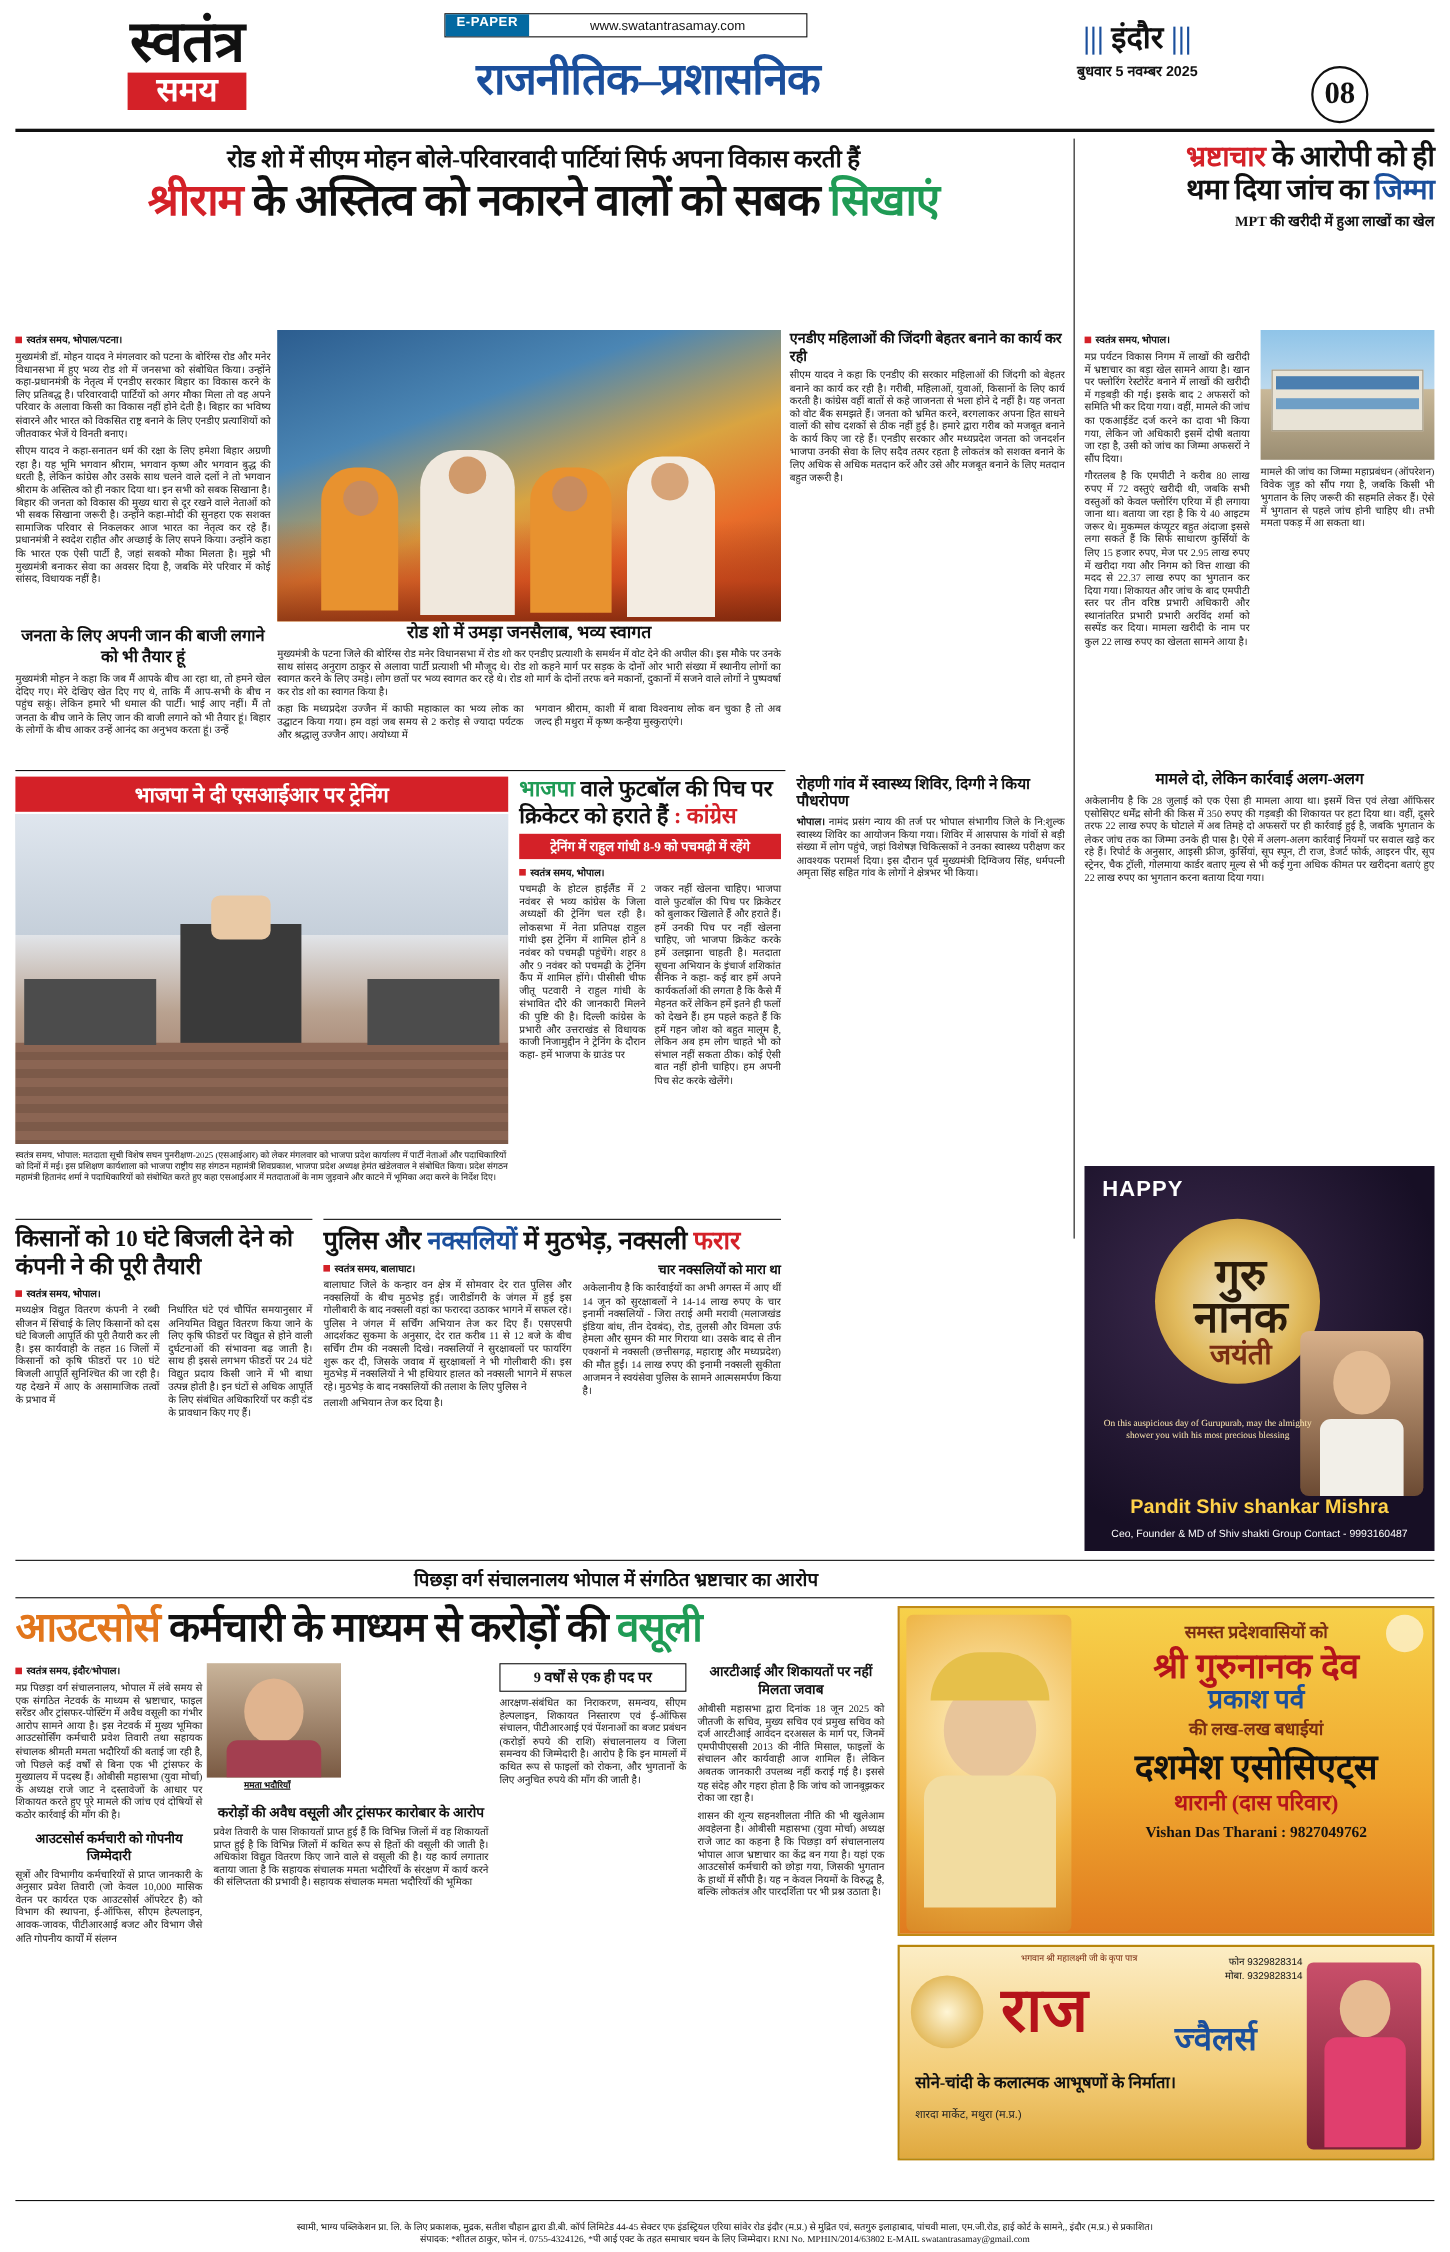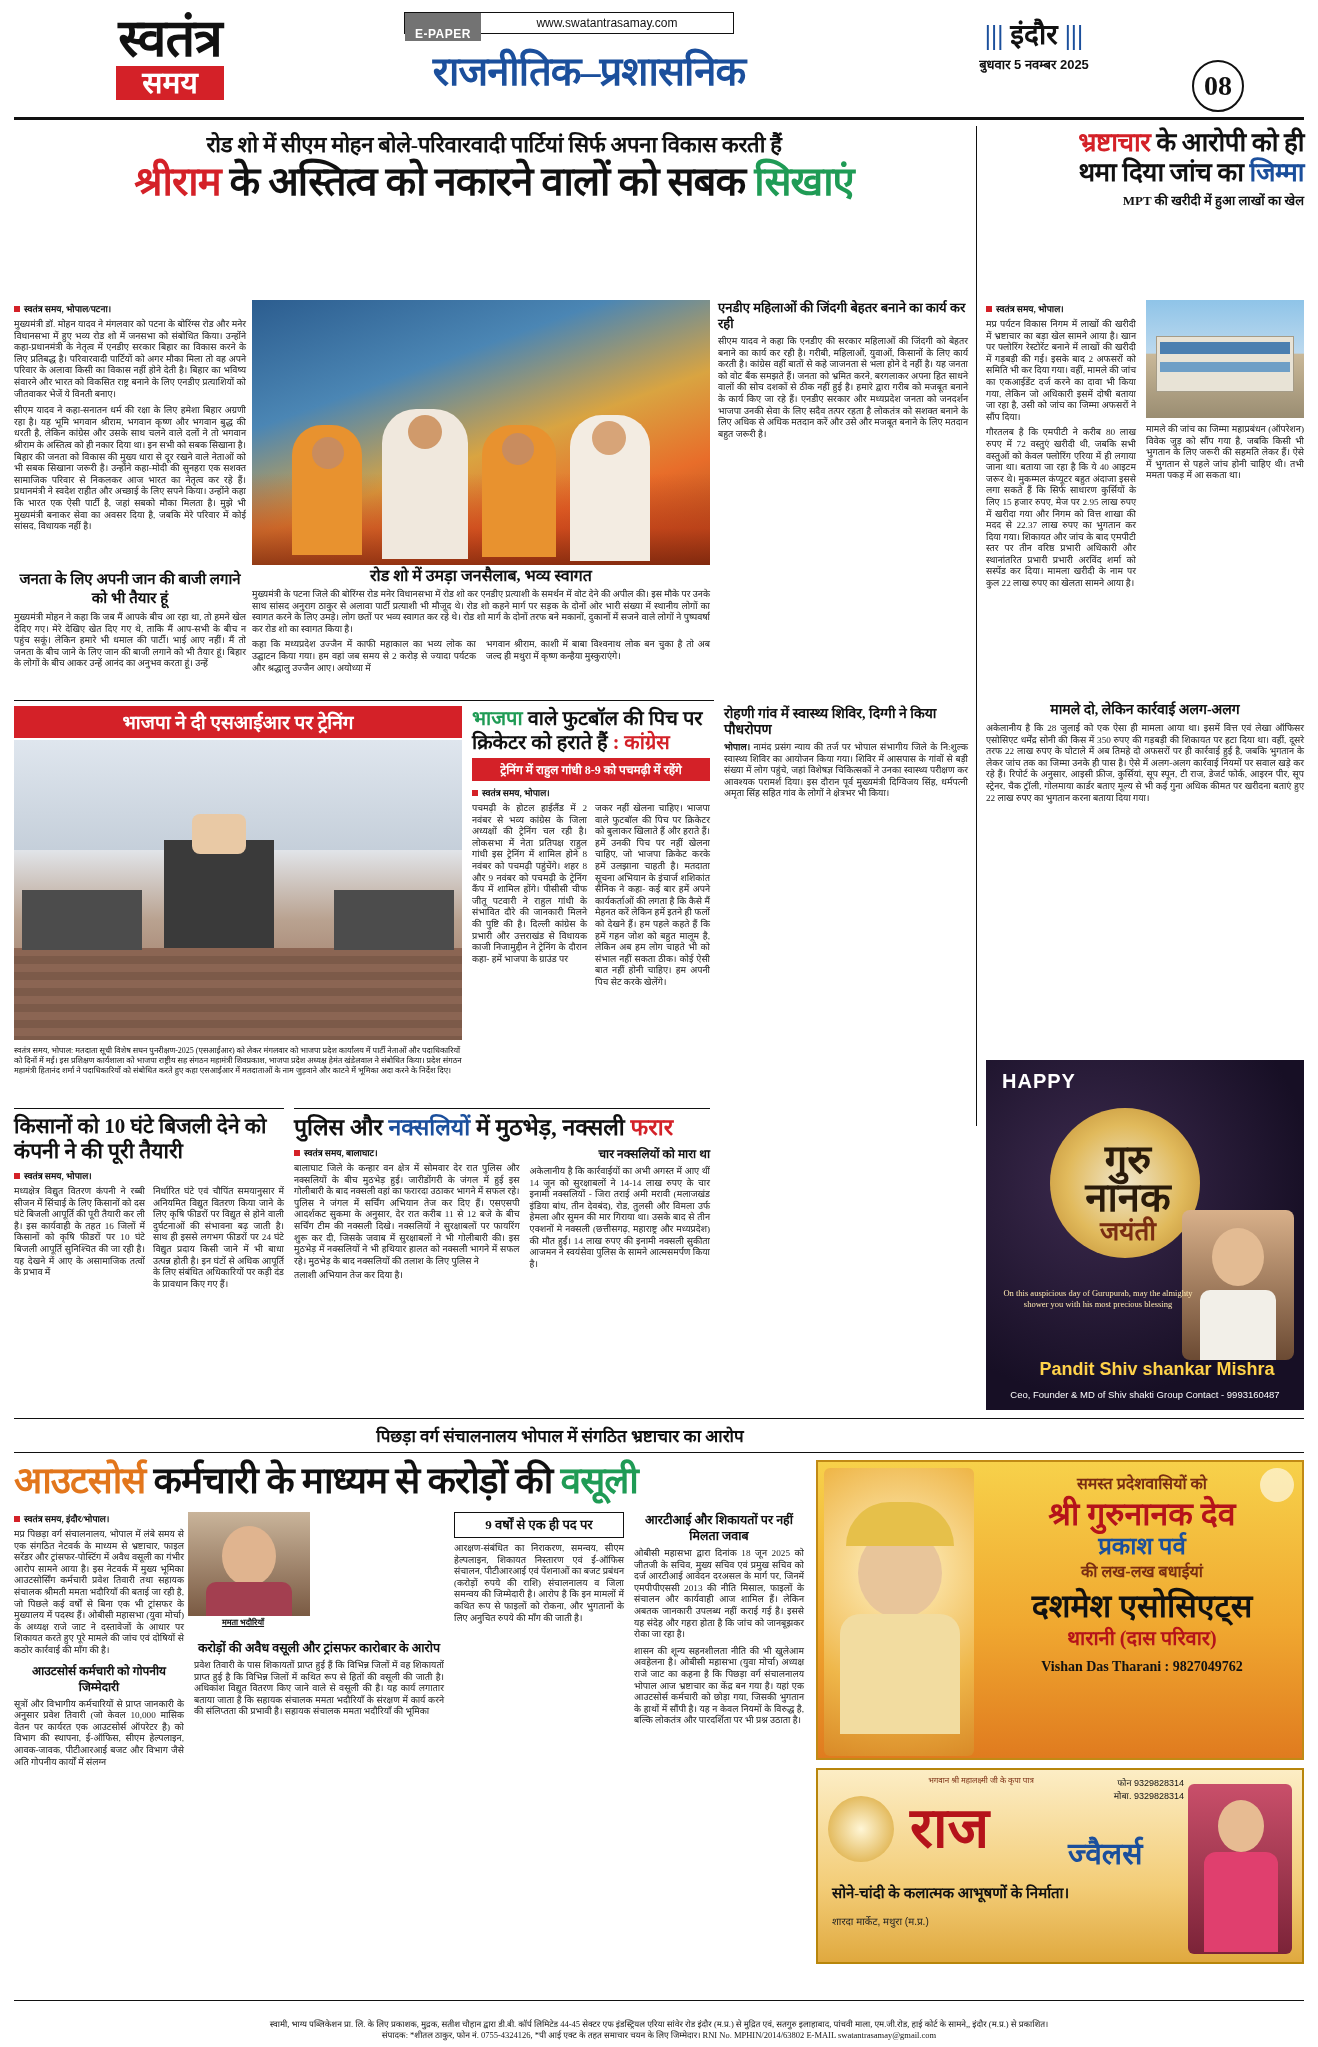--- a/index.html
+++ b/index.html
@@ -28,21 +28,21 @@
     font-family:"Liberation Serif", serif;
     font-weight:bold; font-size:30px; line-height:34px;
     padding:0 26px; margin-top:2px;
   }
   .epaper-bar {
     position:absolute; left:390px; top:4px; width:330px; height:22px;
     border:1px solid #111;
     display:flex; align-items:stretch;
     font-size:12px;
   }
-  .epaper-tag { background:#737373; color:#fff; font-weight:bold; padding:14px 10px; font-size:12px; letter-spacing:.5px;}
+  .epaper-tag { background:#0369a1; color:#fff; font-weight:bold; padding:0 10px; font-size:12px; letter-spacing:.5px;}
   .epaper-url { flex:1; text-align:center; padding:3px 0; font-size:12px; }
   .section-title {
     position:absolute; left:340px; top:34px; width:470px;
     text-align:center;
     font-family:"Liberation Serif", serif;
     font-weight:bold; font-size:40px; color:#1b4f9c;
     letter-spacing:-1px;
   }
   .city-box { position:absolute; right:170px; top:6px; width:200px; text-align:center; }
   .city-name { font-family:"Liberation Serif", serif; font-weight:bold; font-size:28px; }
@@ -298,21 +298,21 @@
     <div style="position:absolute;left:58px;top:82px;width:168px;text-align:center;font-family:'Liberation Serif',serif;font-weight:bold;color:#2a1b0a;">
       <div style="font-size:40px;line-height:36px;">गुरु</div>
       <div style="font-size:40px;line-height:40px;">नानक</div>
       <div style="font-size:26px;line-height:28px;color:#7a2d12;">जयंती</div>
     </div>
     <div style="position:absolute;right:10px;top:150px;width:112px;height:150px;background:linear-gradient(180deg,#d8b08a 0%,#6b4a33 100%);border-radius:8px;">
       <div style="position:absolute;left:30px;top:18px;width:52px;height:58px;border-radius:50%;background:#e3bb93;"></div>
       <div style="position:absolute;left:18px;top:80px;width:76px;height:70px;background:#f2efe8;border-radius:10px 10px 0 0;"></div>
     </div>
     <div style="position:absolute;left:12px;top:228px;width:200px;color:#ffe9b0;font-size:8.5px;line-height:11px;text-align:center;font-family:'Liberation Serif',serif;">On this auspicious day of Gurupurab, may the almighty shower you with his most precious blessing</div>
-    <div style="position:absolute;left:12px;bottom:30px;width:100%;text-align:center;color:#ffd24a;font-weight:bold;font-size:18px;font-family:'Liberation Sans',sans-serif;">Pandit Shiv shankar Mishra</div>
+    <div style="position:absolute;left:0;bottom:30px;width:100%;text-align:center;color:#ffd24a;font-weight:bold;font-size:18px;font-family:'Liberation Sans',sans-serif;">Pandit Shiv shankar Mishra</div>
     <div style="position:absolute;left:0;bottom:10px;width:100%;text-align:center;color:#fff;font-size:9.5px;">Ceo, Founder &amp; MD of Shiv shakti Group Contact - 9993160487</div>
   </div>
 
   <div class="abs" style="left:14px; top:1418px; width:1290px; height:1px; background:#111;"></div>
   <div class="abs" style="left:120px; top:1424px; width:880px; text-align:center; font-family:'Liberation Serif',serif; font-weight:bold; font-size:17px;">पिछड़ा वर्ग संचालनालय भोपाल में संगठित भ्रष्टाचार का आरोप</div>
   <div class="abs" style="left:14px; top:1452px; width:1290px; height:1px; background:#111;"></div>
 
   <div class="abs" style="left:14px; top:1460px; width:790px;">
     <div style="font-family:'Liberation Serif',serif; font-weight:bold; font-size:37px; line-height:42px; letter-spacing:-1px;">
       <span style="color:#e2761c;">आउटसोर्स</span>

